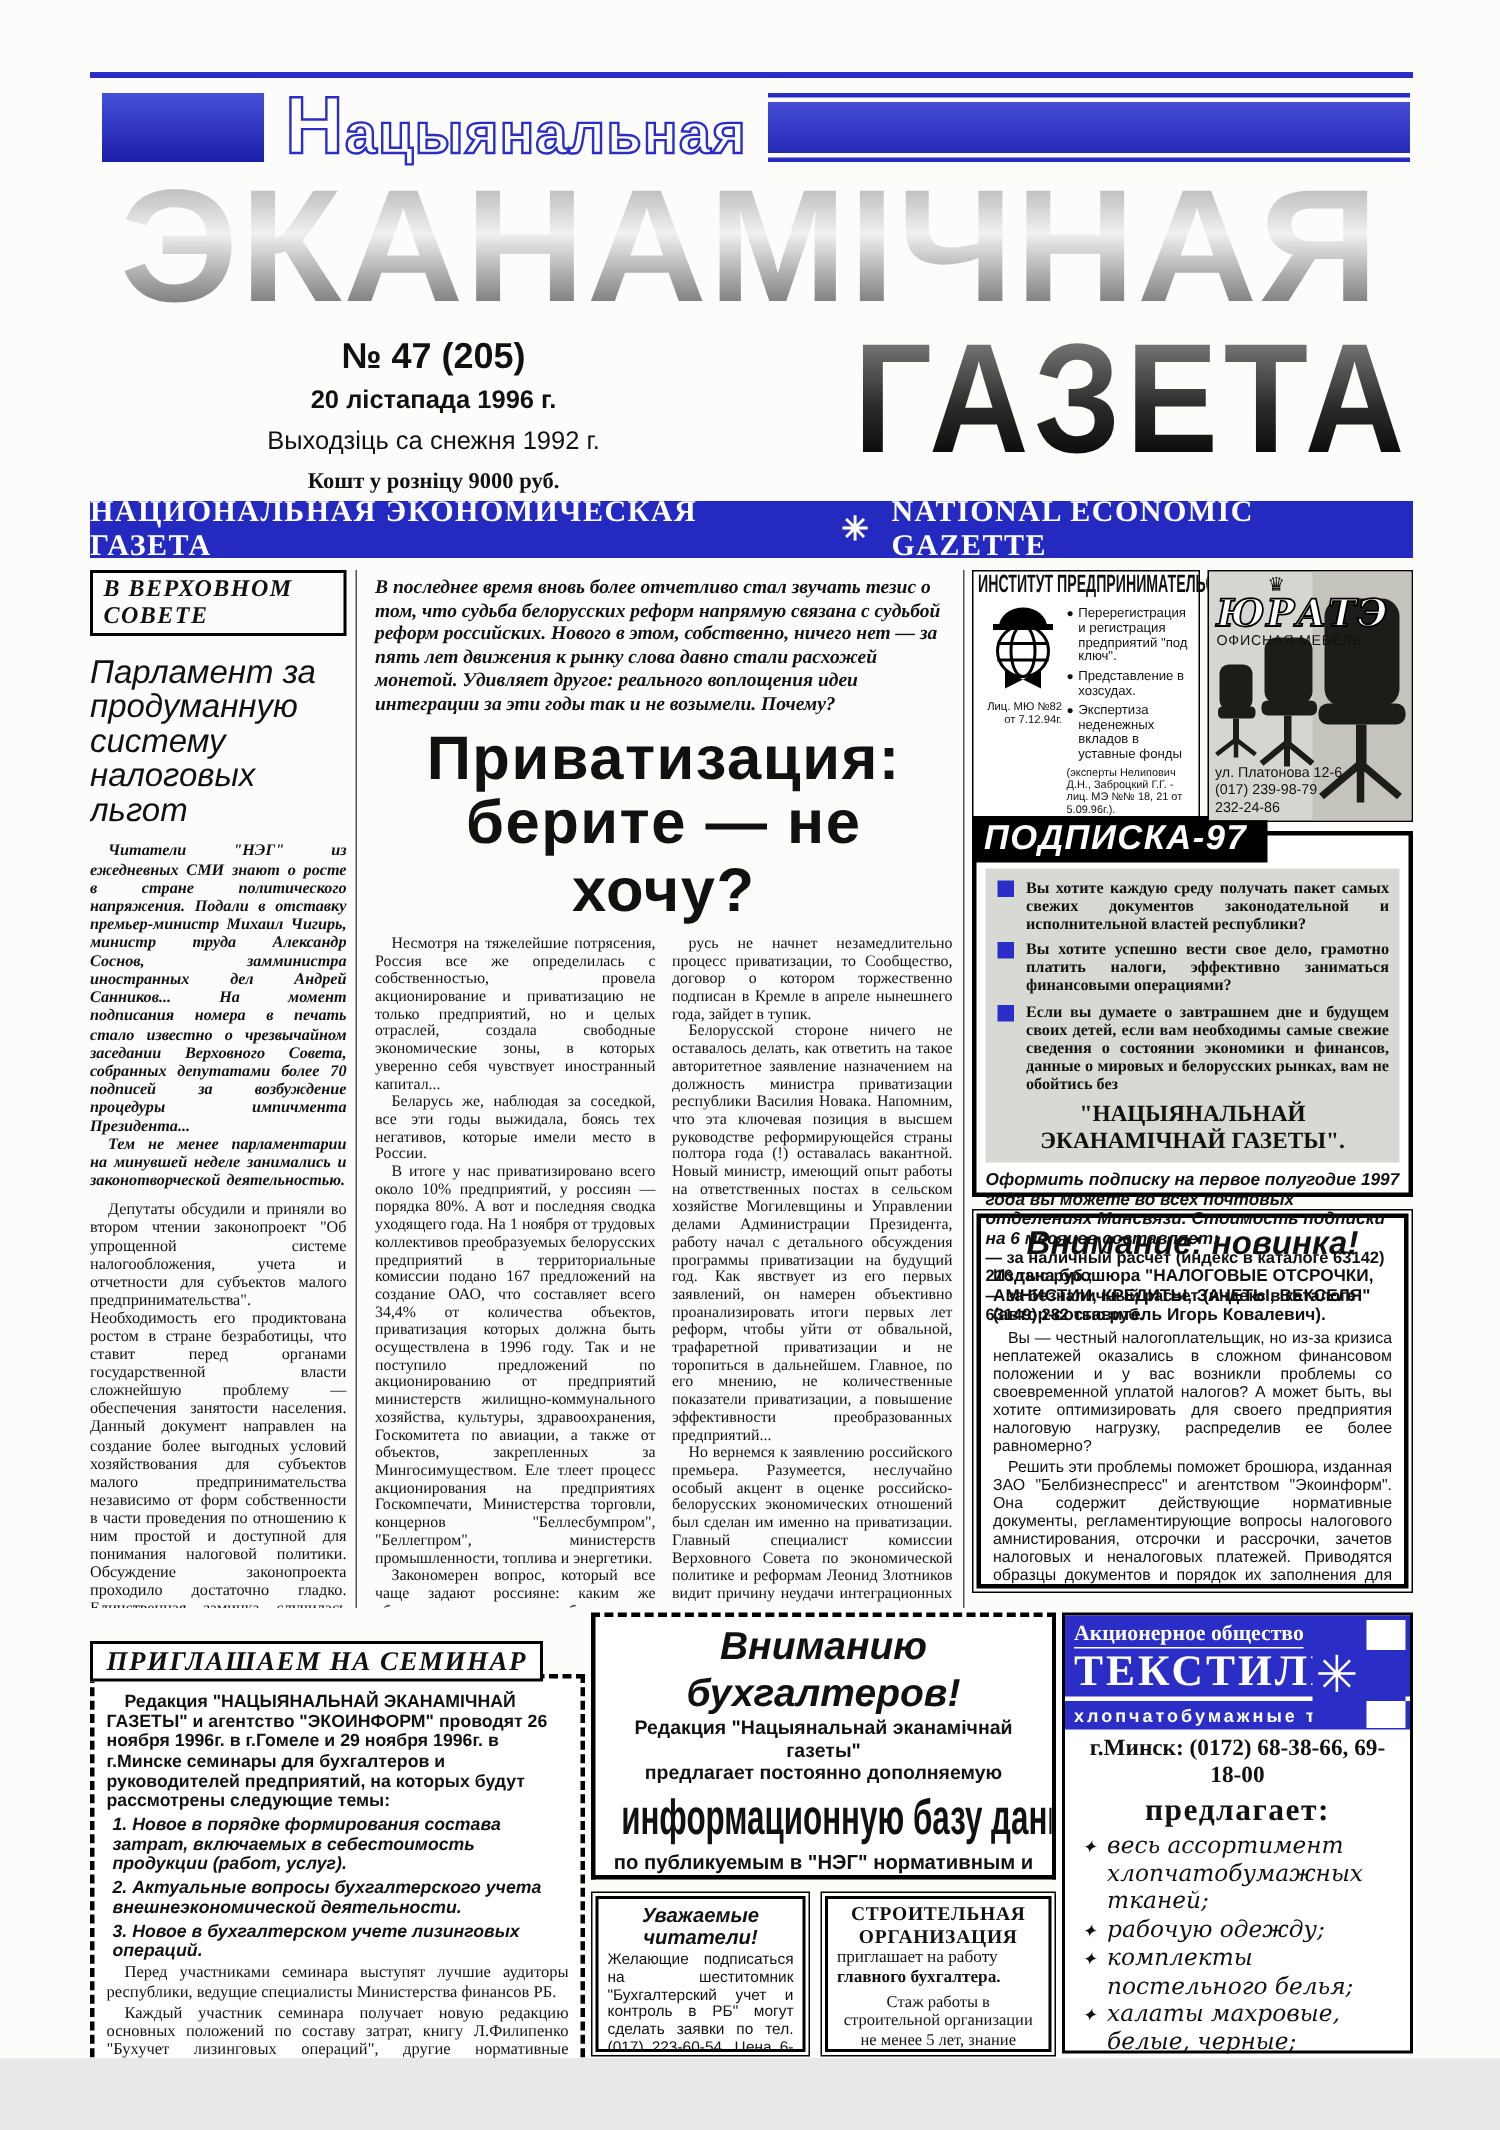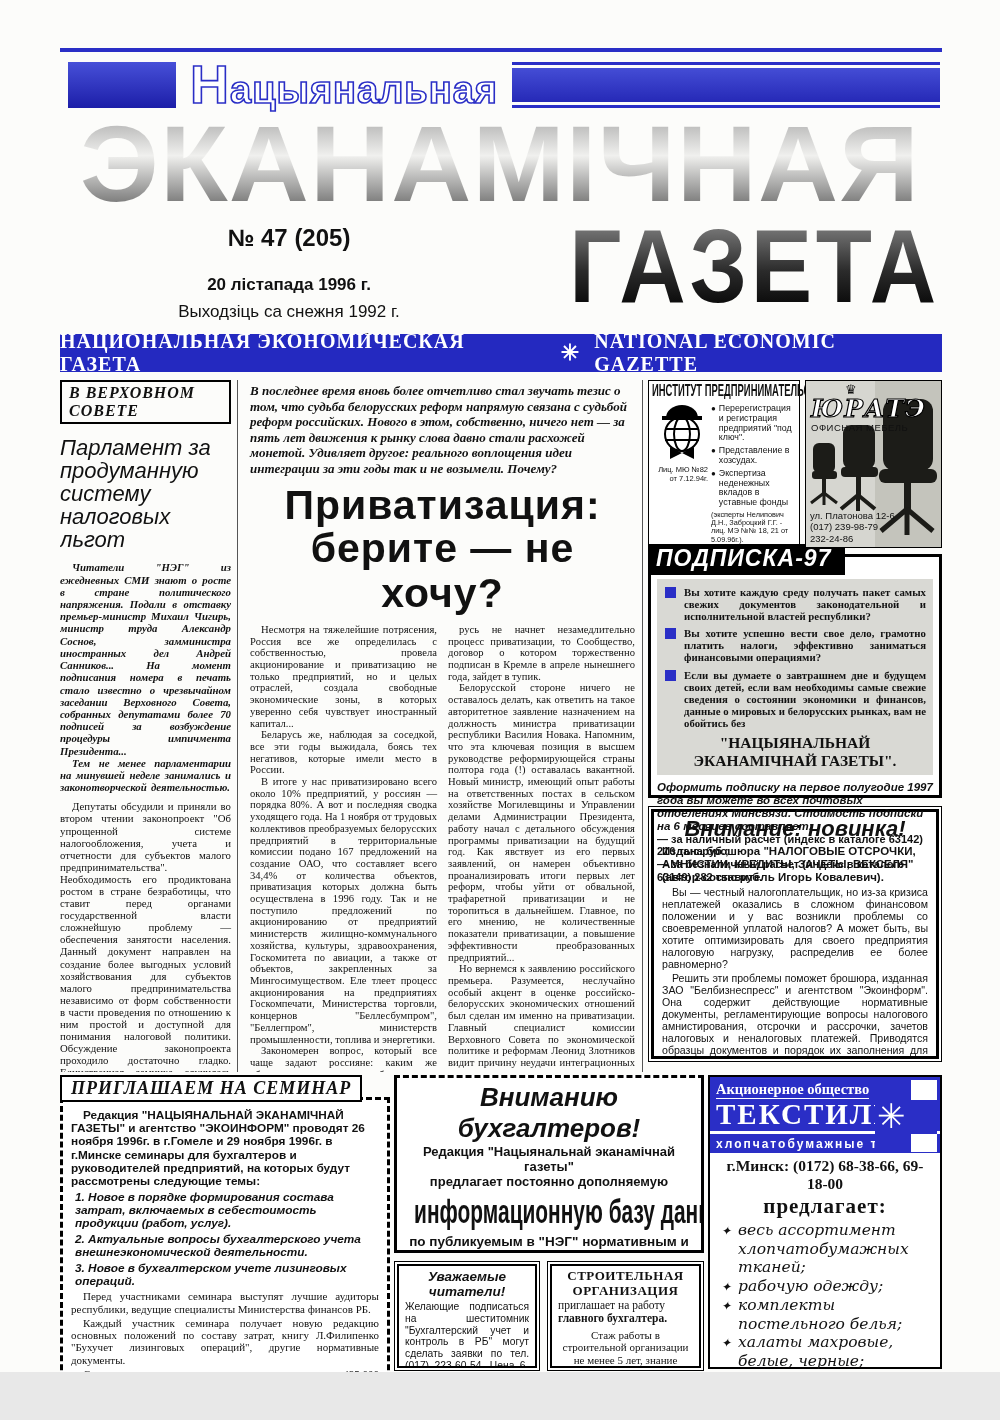--- a/index.html
+++ b/index.html
@@ -21,21 +21,21 @@
                 -webkit-background-clip:text; background-clip:text; color:transparent; -webkit-text-fill-color:transparent; }
   .grad-dark { font-family:"Liberation Sans",sans-serif; font-weight:bold;
                background:linear-gradient(180deg,#8a8a8a 0%,#2b2b2b 55%,#000 100%);
                -webkit-background-clip:text; background-clip:text; color:transparent; -webkit-text-fill-color:transparent; }
   .m-main { position:absolute; left:58px; width:884px; top:112px; text-align:center; }
   .m-main-txt { display:inline-block; font-size:99px; line-height:96px; letter-spacing:1px;
                 transform:scale(1.12,1.08); transform-origin:center top; white-space:nowrap; }
   .m-bottom { position:absolute; left:58px; width:884px; top:216px; display:flex; }
   .m-issue { width:330px; margin-left:66px; text-align:center; padding-top:8px; font-family:"Liberation Sans",sans-serif; }
   .m-issue-no { font-weight:bold; font-size:24px; }
-  .m-issue-date { font-weight:bold; font-size:17px; margin-top:23px; }
+  .m-issue-date { font-weight:bold; font-size:17px; margin-top:5px; }
   .m-issue-since { font-size:17px; margin-top:7px; }
   .m-issue-price { font-family:"Liberation Serif",serif; font-weight:bold; font-size:15px; margin-top:9px; }
   .m-gazeta { flex:1; text-align:right; padding-right:2px; }
   .m-gazeta-txt { display:inline-block; font-size:100px; line-height:96px; letter-spacing:4px;
                   transform:scale(0.92,1.04); transform-origin:right top; white-space:nowrap; }
   .banner { position:absolute; left:60px; width:882px; top:334px; height:38px; background:#2429c0;
             display:flex; align-items:center; justify-content:center; gap:14px;
             color:#fff; font-weight:bold; font-size:20px; letter-spacing:1px; }
   .banner .sep { font-size:22px; }
 
@@ -106,21 +106,21 @@
   .nov-box { margin-top:8px; border:1px solid #000; padding:2px; height:256px; background:#fff; }
   .nov-inner { border:3px solid #000; padding:4px 8px 4px; height:100%; overflow:hidden; }
   .nov-title { text-align:center; font-family:"Liberation Sans",sans-serif; font-weight:bold; font-style:italic; font-size:22px; }
   .nov-intro { font-family:"Liberation Sans",sans-serif; font-weight:bold; font-size:11.5px; line-height:13px; margin-top:3px; }
   .nov-para { font-family:"Liberation Sans",sans-serif; font-size:10.6px; line-height:12px; text-align:justify; text-indent:10px; margin-top:2px; }
 
   
   .bottom { position:absolute; left:60px; width:882px; top:1075px; height:318px;
             display:grid; grid-template-columns:330px 310px 234px; column-gap:4px; }
   .sem-header { display:inline-block; border:2px solid #000; background:#fff; position:relative; z-index:2;
-                font-weight:bold; font-style:italic; font-size:18px; letter-spacing:1px; padding:1px 9px; }
+                font-weight:bold; font-style:italic; font-size:18px; letter-spacing:1px; padding:1px 9px;margin-top:19px; }
   .sem-box { border:3px dashed #000; margin-top:-5px; padding:9px 8px 4px; height:300px; overflow:hidden; background:#fff; }
   .sem-intro { font-family:"Liberation Sans",sans-serif; font-weight:bold; font-size:11.8px; line-height:13.2px; text-indent:12px; }
   .sem-topic { font-family:"Liberation Sans",sans-serif; font-weight:bold; font-style:italic;
                font-size:11.8px; line-height:13px; margin-top:3px; padding-left:4px; }
   .sem-para { font-size:11px; line-height:12.3px; text-align:justify; text-indent:12px; margin-top:2px; }
 
   .acc-box { border:3px solid #000; border-top-style:dashed; padding:4px 10px 4px; height:178px; overflow:hidden; background:#fff; }
   .acc-title { text-align:center; font-family:"Liberation Sans",sans-serif; font-weight:bold; font-style:italic; font-size:26px; }
   .acc-sub { text-align:center; font-family:"Liberation Sans",sans-serif; font-weight:bold; font-size:13px; line-height:15px; }
   .acc-product { text-align:center; font-family:"Liberation Sans",sans-serif; font-weight:bold; font-size:22px;

